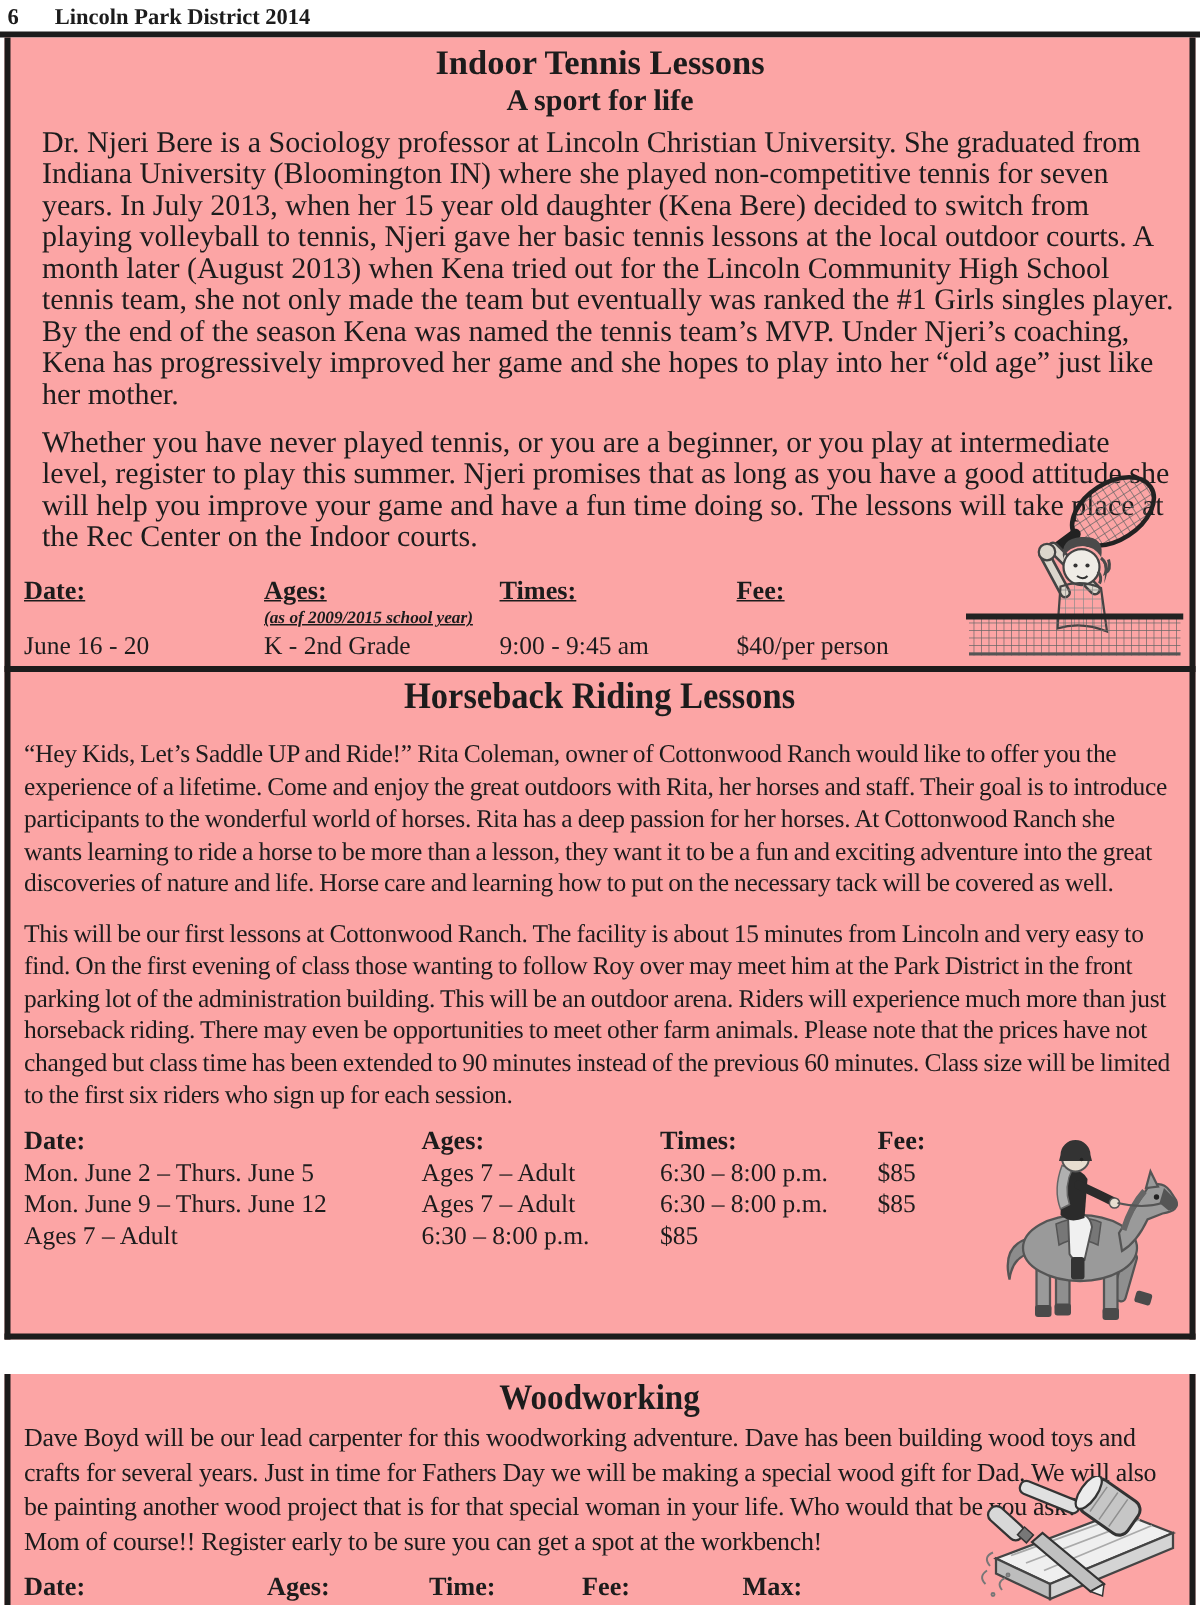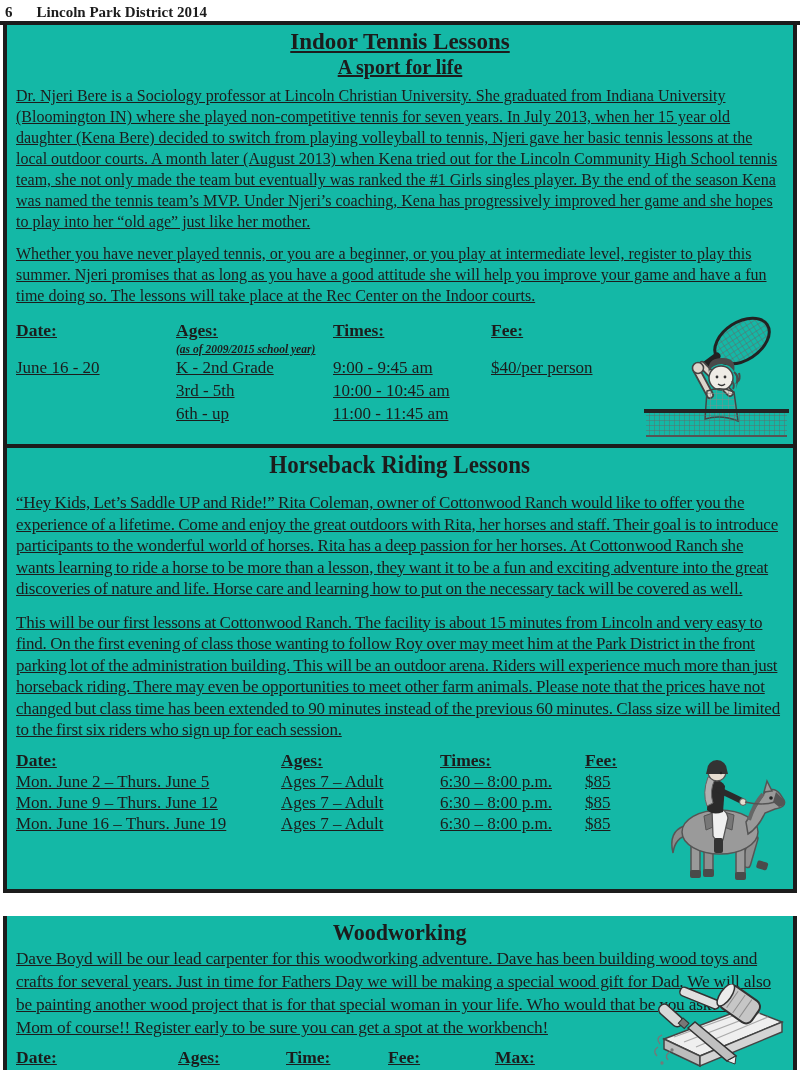--- a/index.html
+++ b/index.html
@@ -5,34 +5,34 @@
   * { box-sizing: border-box; margin: 0; padding: 0; }
   html, body { width: 800px; height: 1070px; background: #ffffff; overflow: hidden; }
   body { font-family: "Liberation Serif", serif; color: #1c1c1c; }
 
   .page-header { display: flex; align-items: flex-end; gap: 24px; height: 21px;
                  padding: 2px 0 0 5px; font-weight: bold; font-size: 15px; }
   .header-rule { height: 4px; background: #1c1c1c; width: 100%; }
 
   .sections { margin: 0 3px; }
   .section { position: relative; border: 4px solid #1c1c1c; border-top: none;
-             padding: 3px 9px 0 9px; overflow: hidden; background: #14b8a6; text-decoration: underline; }
+             padding: 3px 9px 0 9px; overflow: hidden; background: #fca5a5; }
   .sec-tennis { height: 423px; }
   .sec-horse  { height: 445px; }
   .sec-wood   { height: 167px; margin-top: 23px; }
 
   .sec-title { text-align: center; font-weight: bold; font-size: 23px; line-height: 27px; }
   .sec-subtitle { text-align: center; font-weight: bold; font-size: 20px; line-height: 24px; }
   .condensed { display: inline-block; transform: scaleX(0.92); transform-origin: center; }
   .sec-horse .sec-title { font-size: 25px; line-height: 28px; }
   .sec-horse .sec-subtitle { font-style: italic; font-size: 22px; line-height: 26px; }
   .sec-wood .sec-title { font-size: 24px; line-height: 27px; }
 
   .para { font-size: 17px; line-height: 21px; margin-top: 6px; }
-  .sec-tennis .para { font-size: 16px; line-height: 21px; }
+  .sec-tennis .para { font-size: 20px; line-height: 21px; margin-left: 12px; }
   .sec-tennis .para + .para { margin-top: 11px; }
   .sec-horse .para { letter-spacing: -0.2px; word-spacing: -0.5px; line-height: 21.5px; margin-top: 13px; }
   .sec-horse .para + .para { margin-top: 12px; }
   .sec-wood .para { font-size: 17.3px; line-height: 23px; letter-spacing: -0.2px; margin-top: 1px; }
 
   .tbl { display: grid; font-size: 17px; }
   .th { font-weight: bold; font-size: 17.5px; }
   .u { text-decoration: underline; }
 
   .tennis-tbl { grid-template-columns: 160px 157px 158px 1fr; margin-top: 13px; line-height: 23px; }
@@ -134,21 +134,20 @@
       <div>Mon. June 2 – Thurs. June 5</div>
       <div>Ages 7 – Adult</div>
       <div>6:30 – 8:00 p.m.</div>
       <div>$85</div>
 
       <div>Mon. June 9 – Thurs. June 12</div>
       <div>Ages 7 – Adult</div>
       <div>6:30 – 8:00 p.m.</div>
       <div>$85</div>
 
-      <div>Mon. June 16 – Thurs. June 19</div>
       <div>Ages 7 – Adult</div>
       <div>6:30 – 8:00 p.m.</div>
       <div>$85</div>
     </div>
 
     <svg class="illus illus-horse" width="126" height="136" viewBox="0 0 126 136">
       <path d="M22 76 Q6 82 11 103 Q13 87 27 85 Z" fill="#8c8c8c" stroke="#555" stroke-width="1.5"></path>
       <g fill="#8f8f8f" stroke="#555" stroke-width="1.5">
         <rect x="42" y="92" width="9" height="33" rx="3"></rect>
         <rect x="88" y="84" width="9" height="33" rx="3" transform="rotate(16 88 84)"></rect>

